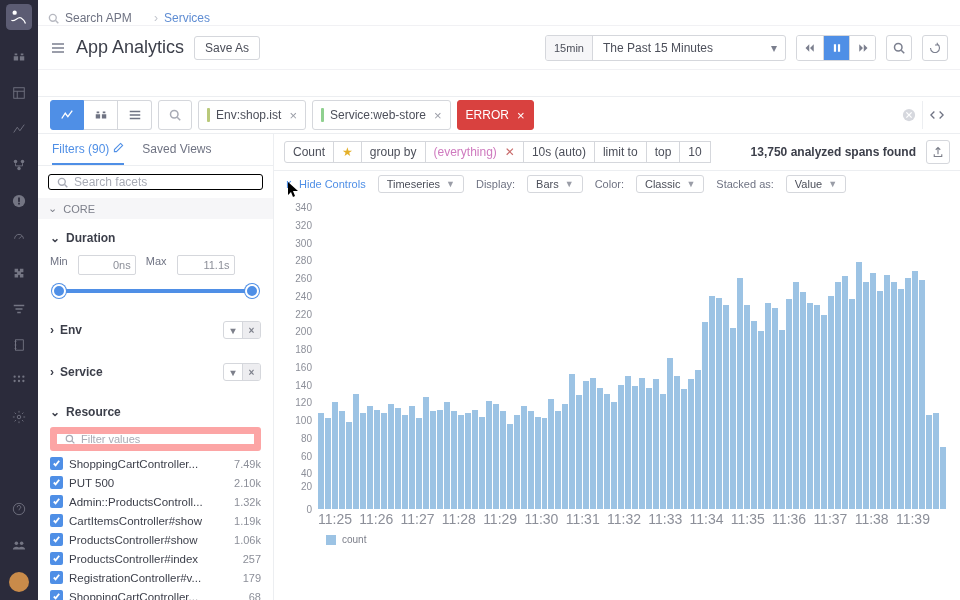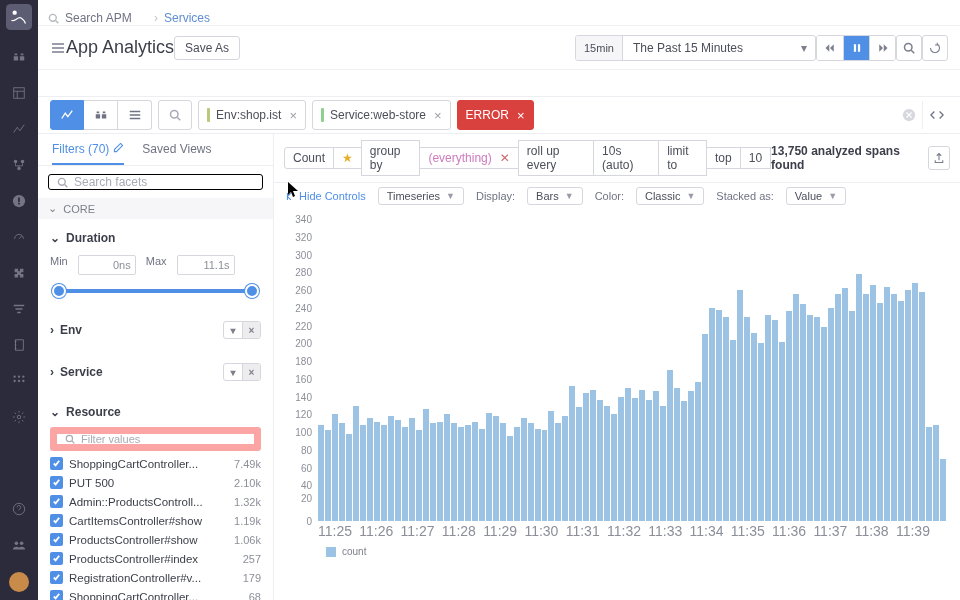--- a/index.html
+++ b/index.html
@@ -17,21 +17,21 @@
 .main { flex:1; display:flex; flex-direction:column; }
 
 
 .crumbrow { height:26px; display:flex; align-items:flex-end; padding-left:10px; gap:6px; border-bottom:1px solid #f1f1f4; color:#6f7383; }
 .searchapm { display:flex; align-items:center; gap:6px; width:100px; }
 .searchapm svg { opacity:.5; }
 .crumb-sep { color:#c2c5cd; }
 .crumb-link { color:#5f8dd3; }
 
 
-.titlerow { height:44px; display:flex; align-items:center; padding:0 12px; border-bottom:1px solid #f1f1f4; }
+.titlerow { height:44px; display:flex; align-items:center; padding:0 12px; border-bottom:1px solid #f1f1f4; gap:10px; }
 .titlerow .menu-icon { color:#7b7f8e; }
 .pagetitle { font-size:18px; font-weight:500; color:#3c3f4a; }
 .saveas { border:1px solid #d5d7dc; border-radius:3px; padding:4px 10px; font-size:12px; color:#4c4f5a; background:#fff;}
 .tr-spacer { flex:1; }
 .timesel { display:flex; align-items:center; border:1px solid #d5d7dc; border-radius:3px; height:26px; overflow:hidden; }
 .timesel .tpreset { background:#f6f6f8; padding:0 8px; height:100%; display:flex; align-items:center; border-right:1px solid #d5d7dc; color:#4c4f5a; font-size:11px;}
 .timesel .tlabel { padding:0 10px; font-size:12px; color:#4c4f5a; min-width:170px; }
 .timesel .tcaret { padding:0 8px; color:#7b7f8e; }
 .navbtns { display:flex; border:1px solid #d5d7dc; border-radius:3px; height:26px; overflow:hidden; }
 .navbtns button { width:26px; border:none; background:#fff; display:flex; align-items:center; justify-content:center; color:#7b7f8e; }
@@ -327,21 +327,21 @@
             <path d="M5 4L1 8l4 4M11 4l4 4-4 4"></path>
           </svg>
         </div>
     </div>
 
     <div class="content">
 
       <div class="facets">
         <div class="facettabs">
           <div class="ftab active">
-            <span>Filters (70)</span>
+            <span>Filters (90)</span>
             <svg width="11" height="11" viewBox="0 0 16 16" fill="none" stroke="#4f8fe6" stroke-width="1.5">
                 <path d="M11 2l3 3-9 9H2v-3z"></path>
               </svg>
           </div>
           <div class="ftab">Saved Views</div>
         </div>
         <div class="searchfacet">
           <svg width="11" height="11" viewBox="0 0 16 16" fill="none" stroke="currentColor" stroke-width="2">
               <circle cx="7" cy="7" r="5"></circle>
               <path d="M11 11l4 4"></path>
@@ -492,23 +492,20 @@
             </div>
           <div class="qchip">
               <span class="star">★</span>
             </div>
           <div class="qchip">
               <span>group by</span>
             </div>
           <div class="qchip everything">
               <span>(everything)</span>
               <span class="qx">✕</span>
-            </div>
-          <div class="qchip">
-              <span>roll up every</span>
             </div>
           <div class="qchip">
               <span>10s (auto)</span>
             </div>
           <div class="qchip">
               <span>limit to</span>
             </div>
           <div class="qchip">
               <span>top</span>
             </div>

